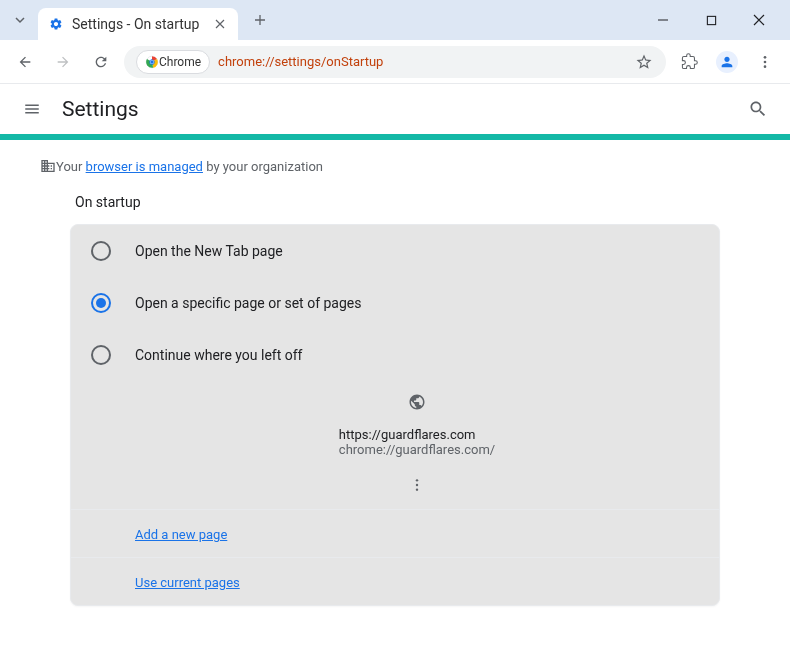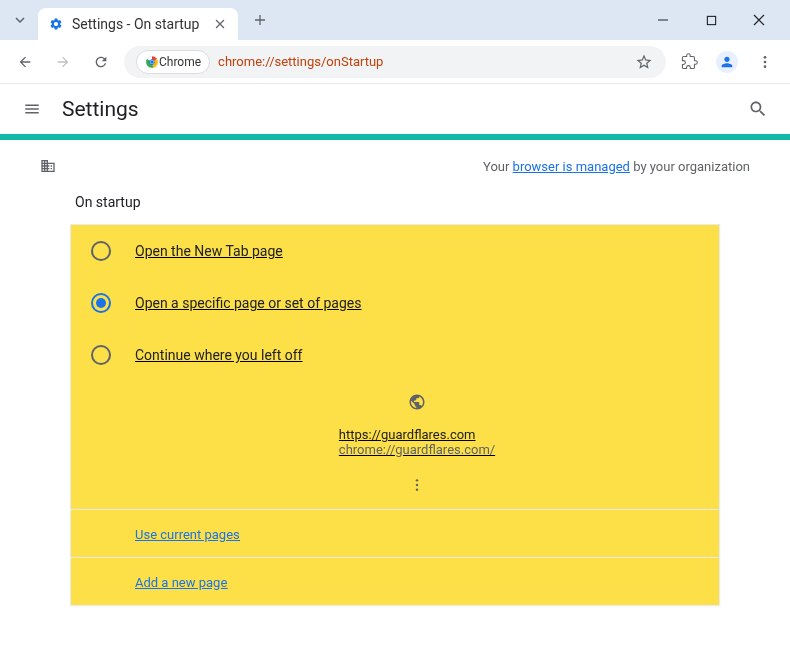--- a/index.html
+++ b/index.html
@@ -30,26 +30,26 @@
     .profile-circle { width: 22px; height: 22px; border-radius: 50%; background: #e8f0fe; display: flex; align-items: center; justify-content: center; }
     
     
     .settings-header { height: 56px; display: flex; align-items: center; padding: 0 20px; border-bottom: 6px solid #14b8a6; }
     .hamburger { width: 24px; height: 24px; margin-right: 18px; cursor: pointer; display: flex; align-items: center; justify-content: center; }
     .settings-title { font-size: 21px; color: #202124; font-weight: 400; }
     .search-btn { margin-left: auto; width: 24px; height: 24px; cursor: pointer; display: flex; align-items: center; justify-content: center; }
     
     
     .content { padding: 18px 40px; }
-    .managed-banner { display: flex; align-items: center; justify-content: space-between; gap: 10px; font-size: 13px; color: #5f6368; margin-bottom: 20px; }
+    .managed-banner { display: flex; align-items: center; justify-content: flex-start; font-size: 13px; color: #5f6368; margin-bottom: 20px; }
     .managed-link { color: #1a73e8; text-decoration: underline; cursor: pointer; }
     
     .section-title { font-size: 14px; color: #202124; font-weight: 400; margin-left: 35px; margin-bottom: 14px; }
     
-    .card { background: #fde047; border: 1px solid #e8eaed; border-radius: 0; margin: 0 30px; box-shadow: 0 1px 2px rgba(0,0,0,0.04); text-decoration: underline; }
+    .card { background: #e5e5e5; border: 1px solid #e8eaed; border-radius: 8px; margin: 0 30px; box-shadow: 0 1px 2px rgba(0,0,0,0.04); }
     .radio-row { display: flex; align-items: center; padding: 16px 20px; gap: 24px; cursor: pointer; }
     .radio { width: 20px; height: 20px; border: 2px solid #5f6368; border-radius: 50%; display: flex; align-items: center; justify-content: center; flex-shrink: 0; }
     .radio.selected { border-color: #1a73e8; }
     .radio.selected::after { content: ''; width: 10px; height: 10px; background: #1a73e8; border-radius: 50%; }
     .radio-label { font-size: 14px; color: #202124; }
     
     .page-row { display: flex; align-items: center; padding: 12px 20px 12px 64px; gap: 16px; flex-direction: column; }
     .globe { width: 18px; height: 18px; flex-shrink: 0; display: flex; align-items: center; justify-content: center; }
     .page-info { flex: 1; }
     .page-title { font-size: 13px; color: #202124; }
@@ -219,19 +219,19 @@
       <div class="page-menu">
         <svg width="16" height="16" viewBox="0 0 24 24">
             <circle cx="12" cy="5" r="1.8" fill="#5f6368"></circle>
             <circle cx="12" cy="12" r="1.8" fill="#5f6368"></circle>
             <circle cx="12" cy="19" r="1.8" fill="#5f6368"></circle>
           </svg>
       </div>
     </div>
 
     <div class="link-row divider-top">
+      <span class="action-link">Add a new page</span>
+    </div>
+    <div class="link-row divider-top">
       <span class="action-link">Use current pages</span>
     </div>
-    <div class="link-row divider-top">
-      <span class="action-link">Add a new page</span>
-    </div>
   </div>
 </div>
 
 </body></html>

